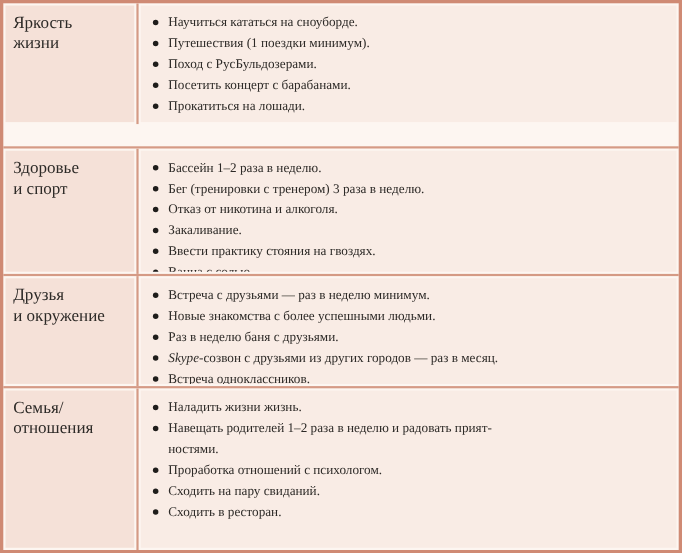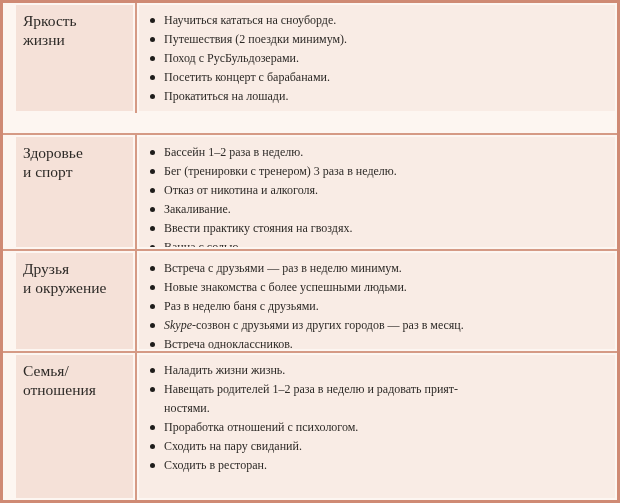--- a/index.html
+++ b/index.html
@@ -14,21 +14,20 @@
     box-sizing: border-box;
     border: 3px solid #cf8a74;
     background: #fdf6f1;
     display: flex;
     flex-direction: column;
   }
   .row {
     display: flex;
     box-sizing: border-box;
     overflow: hidden;
-    padding-left: 11px;
   }
   .row + .row { border-top: 2px solid #d59a85; }
   .row-1 { height: 124px; }
   .row-2 { height: 131px; margin-top: 20px; }
   .row-3 { height: 114px; }
   .row-4 { height: 168px; }
   .cell {
     box-sizing: border-box;
     overflow: hidden;
   }
@@ -85,21 +84,21 @@
 жизни</span></div>
     </div>
     <div class="cell items">
       <div class="fill">
         <div class="item">
             <span class="dot"></span>
             <span class="item-text">Научиться кататься на сноуборде.</span>
           </div>
         <div class="item">
             <span class="dot"></span>
-            <span class="item-text">Путешествия (2 поездки минимум).</span>
+            <span class="item-text">Путешествия (1 поездки минимум).</span>
           </div>
         <div class="item">
             <span class="dot"></span>
             <span class="item-text">Поход с РусБульдозерами.</span>
           </div>
         <div class="item">
             <span class="dot"></span>
             <span class="item-text">Посетить  концерт с барабанами.</span>
           </div>
         <div class="item">

